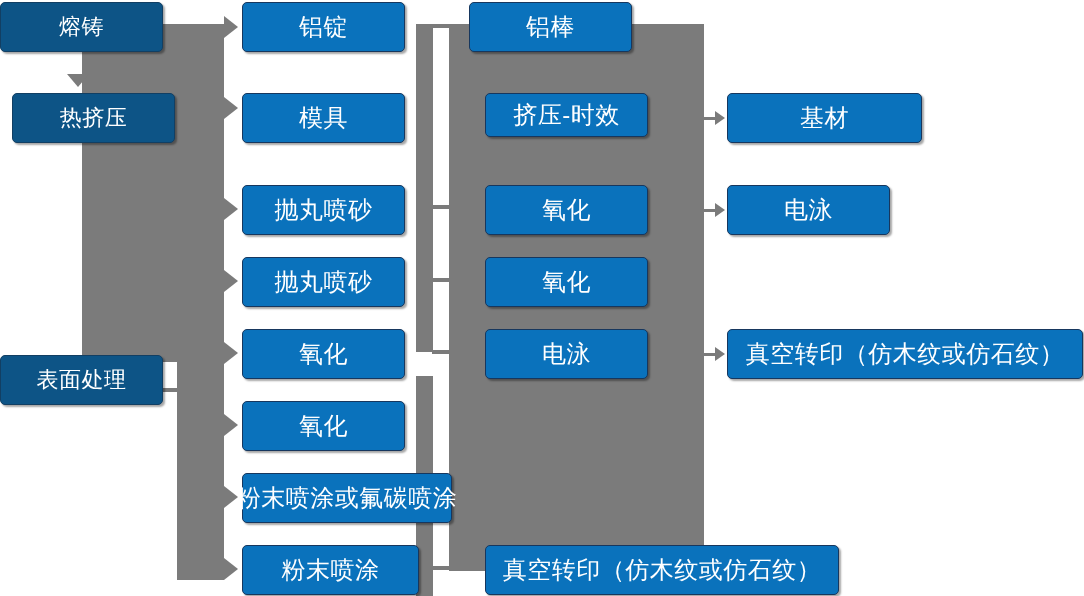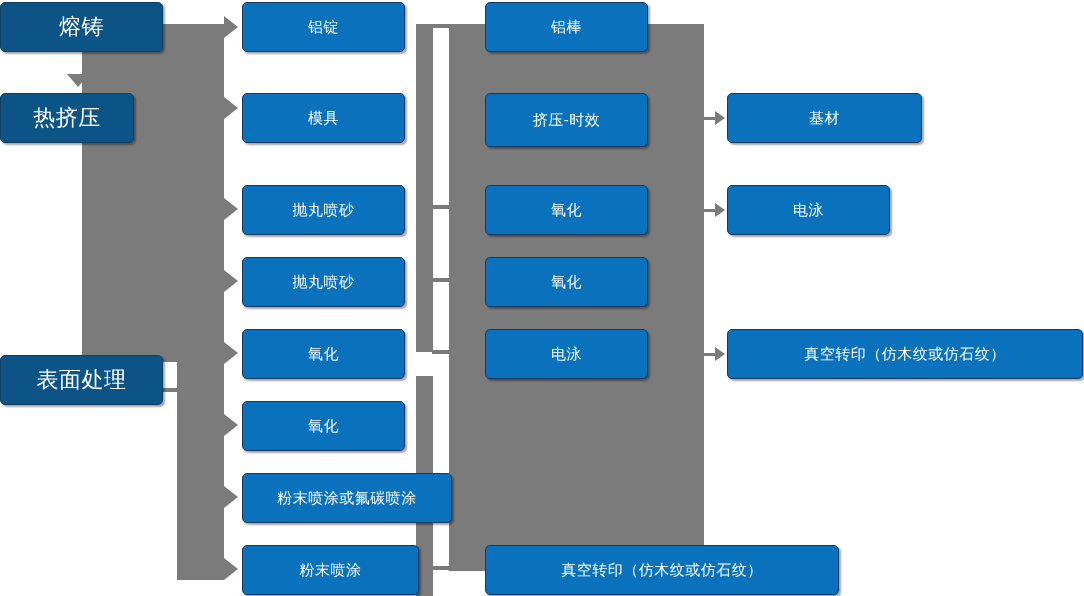--- a/index.html
+++ b/index.html
@@ -64,21 +64,21 @@
     box-shadow:2px 2px 2px rgba(0,0,0,.35);
     text-align:center;
     line-height:1.15;
     white-space:nowrap;
     letter-spacing:.5px;
   }
   .box.dark{ background:#0d5486; border-color:#123f63; }
   .box.bright{ background:#0a72bc; border-color:#17375e; }
   .box .txt{ pointer-events:none; }
 
-  .fs-21{ font-size:15px; }
+  .fs-21{ font-size:24px; }
   .fs-22{ font-size:22px; }
 </style>
 </head>
 <body>
 
 <div id="canvas">
 
   <div class="gray" style="left:82px; top:24px; width:142px; height:338px;"></div>
 
   <div class="gray-arrow-d" style="left:67px; top:74px;"></div>
@@ -116,21 +116,21 @@
     <span class="head"></span>
   </div>
   <div class="mini-arrow" style="left:704px; top:347px;">
     <span class="stem"></span>
     <span class="head"></span>
   </div>
 
   <div class="box dark fs-22" style="left:0px; top:2px; width:163px; height:50px;">
     <span class="txt">熔铸</span>
   </div>
-  <div class="box dark fs-22" style="left:0px; top:93px; width:134px; height:50px;">
+  <div class="box dark fs-22" style="left:12px; top:93px; width:163px; height:50px;">
     <span class="txt">热挤压</span>
   </div>
   <div class="box dark fs-22" style="left:0px; top:355px; width:163px; height:50px;">
     <span class="txt">表面处理</span>
   </div>
 
   <div class="box bright fs-21" style="left:242px; top:2px; width:163px; height:50px;">
     <span class="txt">铝锭</span>
   </div>
   <div class="box bright fs-21" style="left:242px; top:93px; width:163px; height:50px;">
@@ -148,24 +148,24 @@
   <div class="box bright fs-21" style="left:242px; top:401px; width:163px; height:50px;">
     <span class="txt">氧化</span>
   </div>
   <div class="box bright fs-21" style="left:242px; top:473px; width:210px; height:50px;">
     <span class="txt">粉末喷涂或氟碳喷涂</span>
   </div>
   <div class="box bright fs-21" style="left:242px; top:545px; width:177px; height:50px;">
     <span class="txt">粉末喷涂</span>
   </div>
 
-  <div class="box bright fs-21" style="left:485px; top:2px; width:163px; height:50px;">
+  <div class="box bright fs-21" style="left:469px; top:2px; width:163px; height:50px;">
     <span class="txt">铝棒</span>
   </div>
-  <div class="box bright fs-21" style="left:485px; top:93px; width:163px; height:54px;align-items:center;">
+  <div class="box bright fs-21" style="left:485px; top:93px; width:163px; height:44px;align-items:center;">
     <span class="txt">挤压-时效</span>
   </div>
   <div class="box bright fs-21" style="left:485px; top:185px; width:163px; height:50px;">
     <span class="txt">氧化</span>
   </div>
   <div class="box bright fs-21" style="left:485px; top:257px; width:163px; height:50px;">
     <span class="txt">氧化</span>
   </div>
   <div class="box bright fs-21" style="left:485px; top:329px; width:163px; height:50px;">
     <span class="txt">电泳</span>

